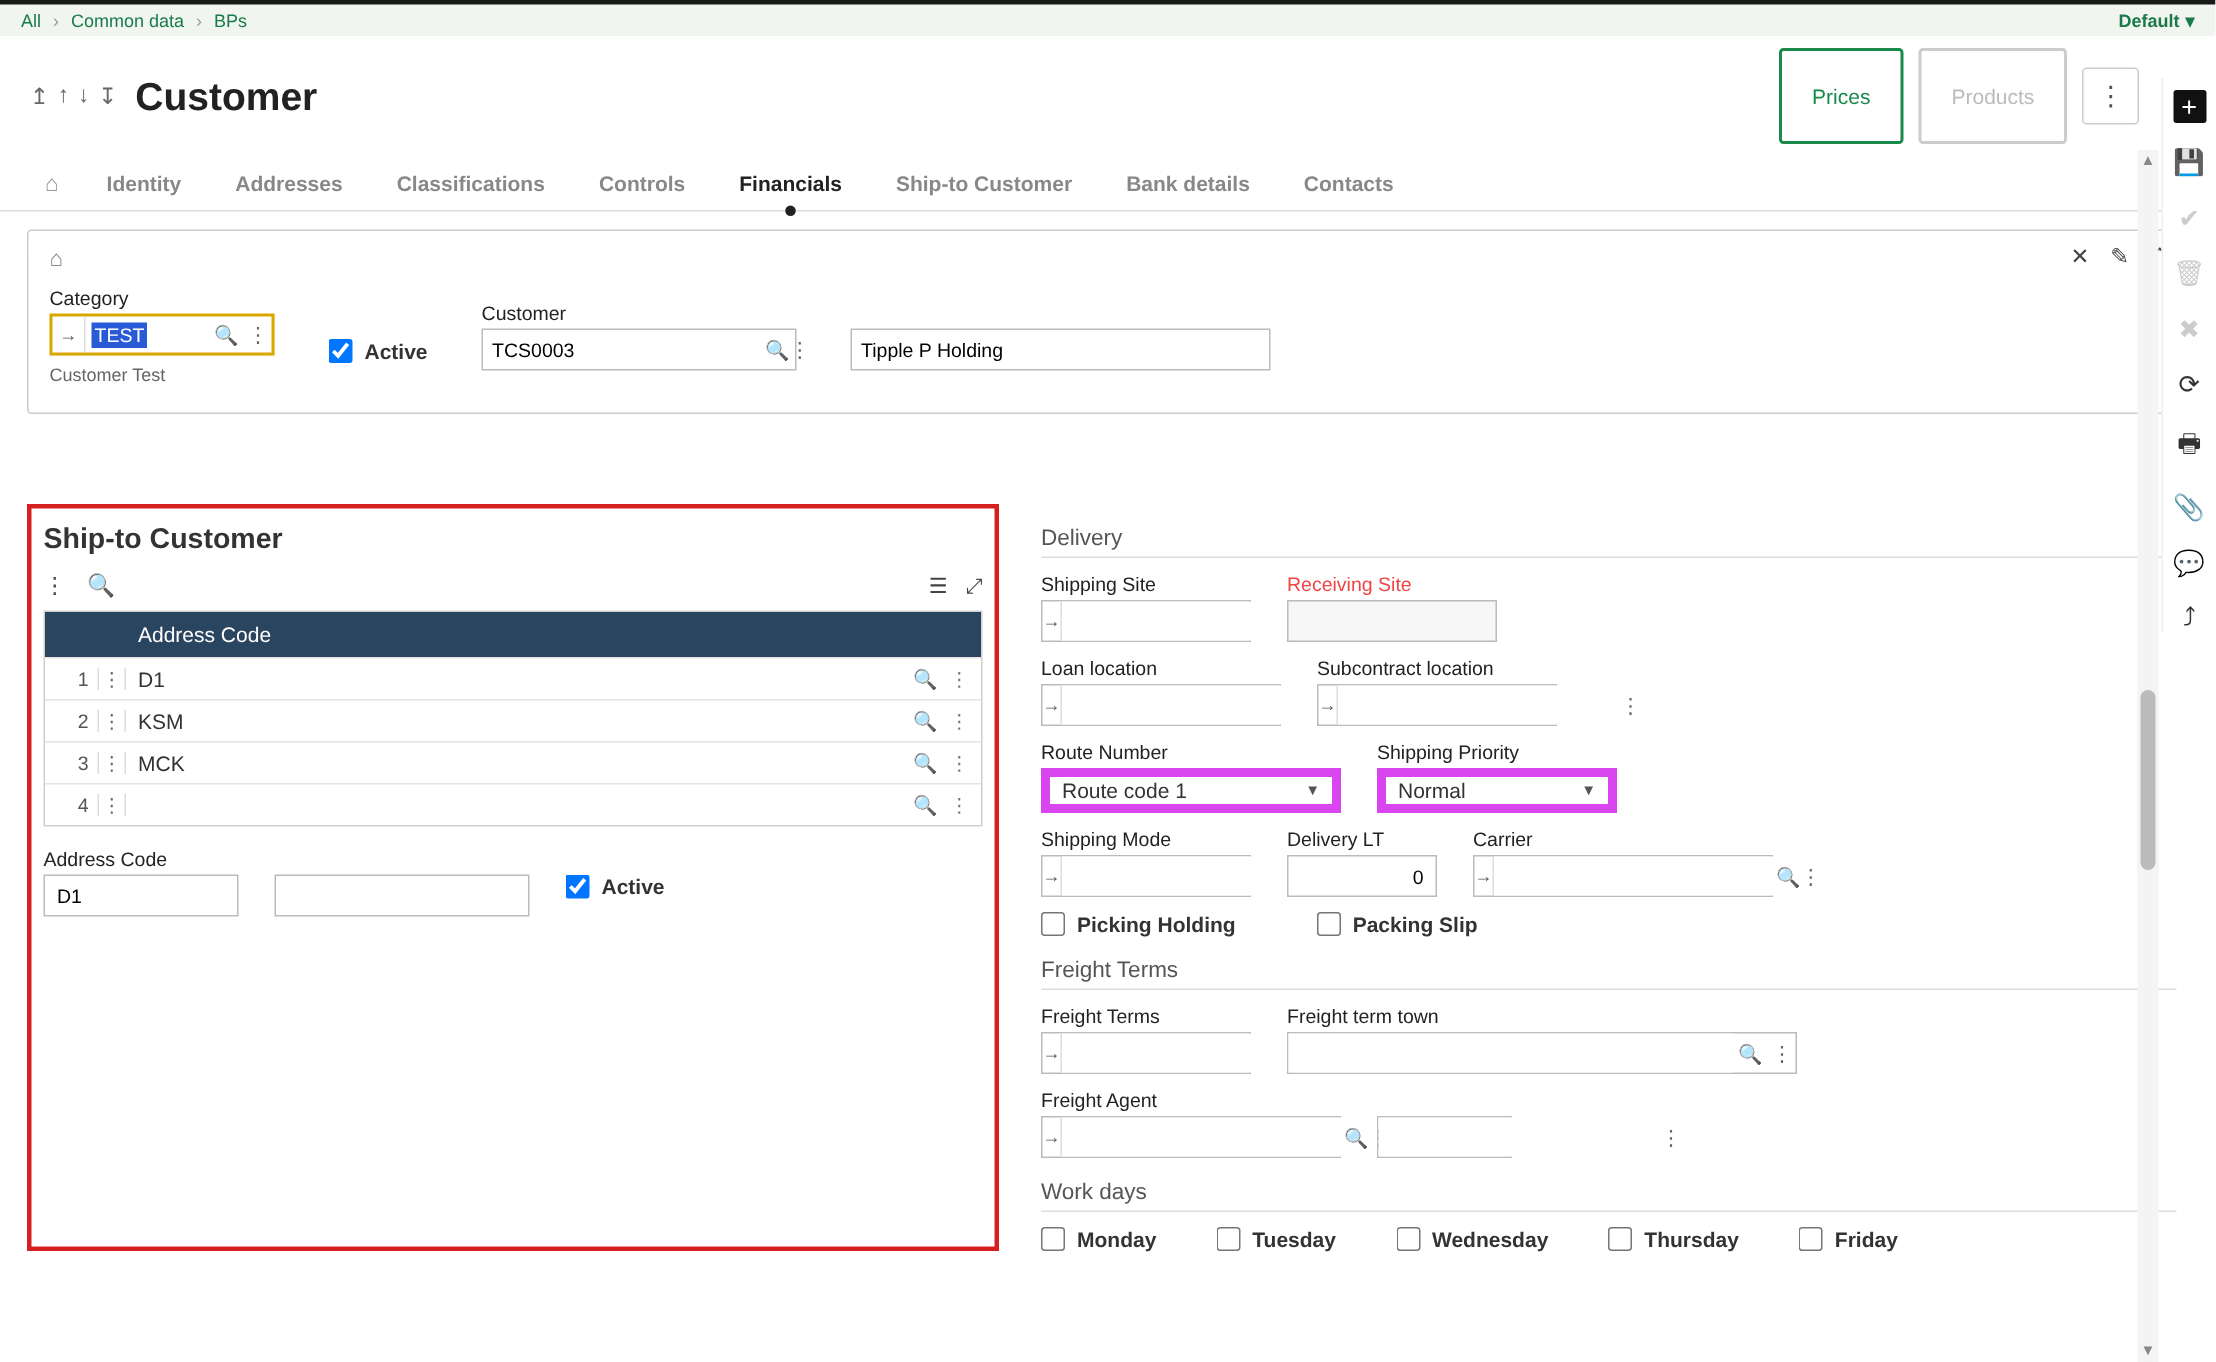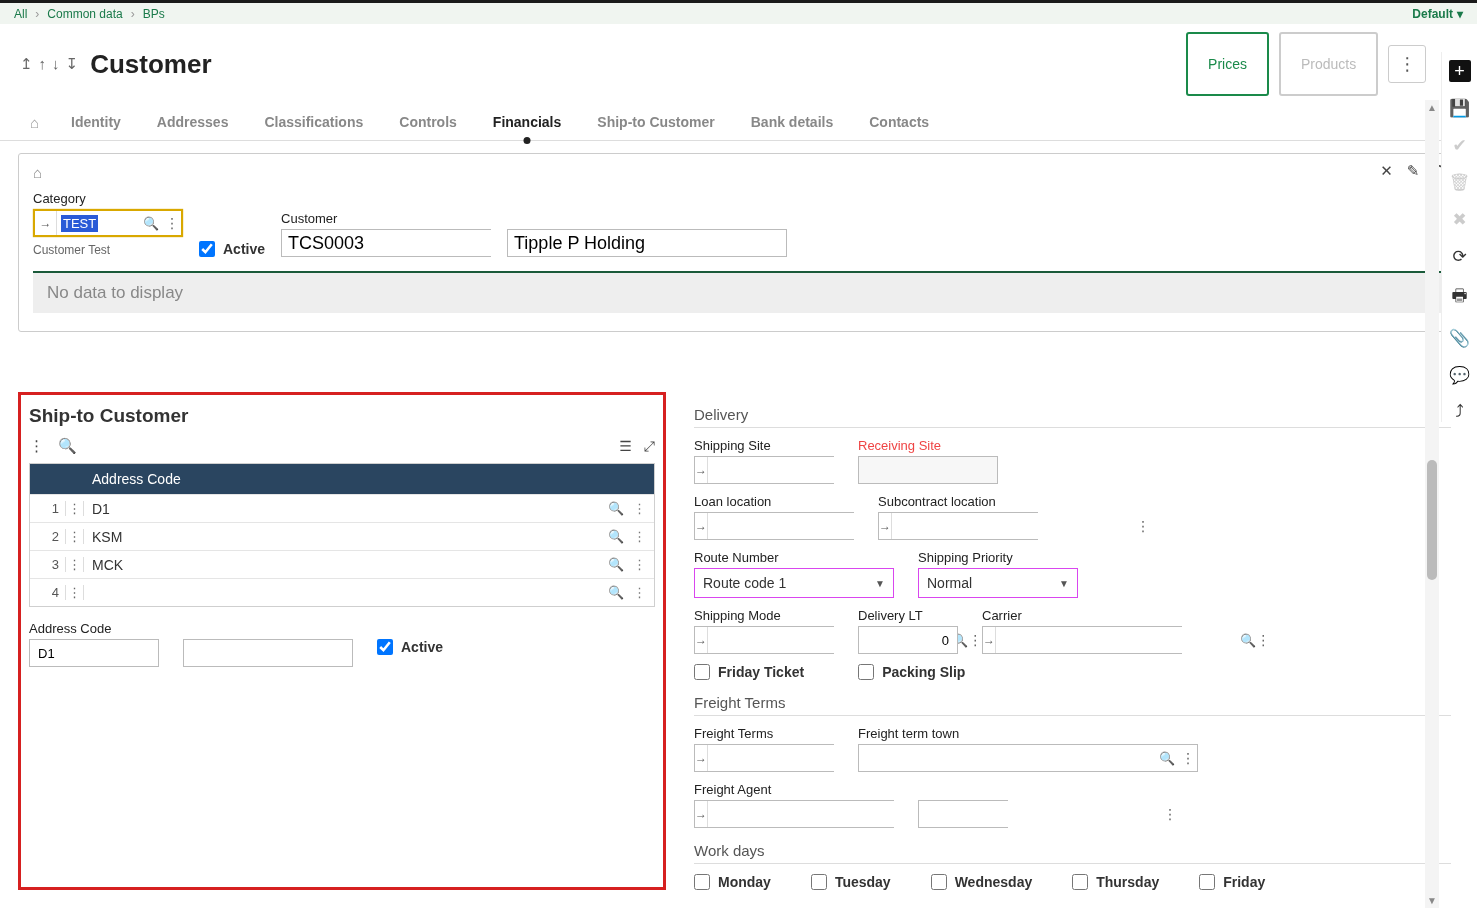--- a/index.html
+++ b/index.html
@@ -31,30 +31,30 @@
 .tab.active::after{content:"";position:absolute;left:50%;bottom:-4px;width:7px;height:7px;background:#222;border-radius:50%;transform:translateX(-50%)}
 
 
 .main{flex:1;overflow:auto;padding:12px 18px;position:relative}
 
 
 .id-panel{border:1px solid #ccc;border-radius:3px;padding:10px 14px 18px;background:#fff;margin-bottom:18px;position:relative}
 .id-panel-icons{position:absolute;right:12px;top:8px;display:flex;gap:14px;color:#444;font-size:15px}
 .id-panel-icons span{cursor:pointer}
 .id-home{color:#888;font-size:15px;margin-bottom:4px;display:inline-block}
-.field-row{display:flex;gap:16px;align-items:flex-end;margin-top:6px}
+.field-row{display:flex;gap:36px;align-items:center;margin-top:6px}
 .field{display:flex;flex-direction:column;gap:3px}
 .field-label{font-size:13px;color:#222;font-weight:500}
 .field-label.dim{color:#ef4444}
 
 
 .input-wrap{display:flex;align-items:center;border:1px solid #bbb;height:28px;background:#fff}
 .input-wrap.highlight{border:2px solid #d9a800;box-shadow:0 0 1px #d9a800}
 .input-wrap .arrow{width:22px;text-align:center;color:#555;border-right:1px solid #ddd;font-size:12px;height:100%;display:flex;align-items:center;justify-content:center}
-.input-wrap input{border:none;outline:none;flex:1;padding:0 6px;font-size:18px;height:100%}
+.input-wrap input{border:none;outline:none;flex:1;padding:0 6px;font-size:13px;height:100%}
 .input-wrap .mag{width:24px;text-align:center;color:#666;cursor:pointer;font-size:13px}
 .input-wrap .dots{width:18px;text-align:center;color:#666;cursor:pointer;font-size:14px}
 .selected-text{background:#2a5bd7;color:#fff;padding:1px 2px;font-size:13px}
 .helper{font-size:12px;color:#666;margin-top:3px}
 .chk{display:flex;align-items:center;gap:8px;margin-top:20px}
 .chk input{width:16px;height:16px}
 .chk label{font-weight:600;font-size:14px}
 
 .nodata{background:#eee;padding:10px 14px;color:#888;font-size:17px;margin-top:14px;border-top:2px solid #1a5a3a}
 
@@ -83,21 +83,21 @@
 .grid-row .col-menu{text-align:center;color:#666;border-right:1px solid #ddd;cursor:pointer}
 .grid-row .col-code{padding-left:8px;flex:1;display:flex;align-items:center}
 .row-actions{display:flex;gap:8px;padding-right:8px;color:#777}
 .row-actions span{cursor:pointer;font-size:13px}
 
 
 .sub-title{font-size:15px;color:#555;margin:14px 0 6px;border-bottom:1px solid #ddd;padding-bottom:4px}
 
 .frow{display:flex;gap:24px;align-items:flex-start;margin-top:10px;flex-wrap:wrap}
 .plain-input{border:1px solid #bbb;height:28px;padding:0 8px;font-size:13px}
-.select{border:1px solid #d946ef;height:30px;padding:0 26px 0 8px;font-size:14px;background:#fff;position:relative;display:flex;align-items:center;cursor:pointer}
+.select{border:6px solid #d946ef;height:30px;padding:0 26px 0 8px;font-size:14px;background:#fff;position:relative;display:flex;align-items:center;cursor:pointer}
 .select::after{content:"▼";position:absolute;right:8px;font-size:10px;color:#555}
 .num-input{text-align:right}
 
 
 .side-rail{position:absolute;right:0;top:52px;width:36px;background:#fff;display:flex;flex-direction:column;align-items:center;gap:16px;padding-top:8px;border-left:1px solid #eee}
 .side-rail span{font-size:17px;color:#333;cursor:pointer}
 .side-rail .faded{color:#ccc}
 .side-rail .plus{background:#111;color:#fff;width:22px;height:22px;display:flex;align-items:center;justify-content:center;font-size:18px;border-radius:2px}
 
 
@@ -184,21 +184,20 @@
             <span class="mag">🔍</span>
             <span class="dots">⋮</span>
           </div>
         </div>
         <div class="field" style="width:280px;margin-top:18px">
           <div class="input-wrap">
             <input value="Tipple P Holding" style="">
           </div>
         </div>
       </div>
-      <div class="nodata">No data to display</div>
     </div>
 
     <div class="section">
       <div class="section-head">
         <span class="section-title" style="visibility:hidden">x</span>
         <span class="chev">⌃</span>
       </div>
 
       <div class="two-col">
 
@@ -353,21 +352,21 @@
                 <input style="">
                 <span class="mag">🔍</span>
                 <span class="dots">⋮</span>
               </div>
             </div>
           </div>
 
           <div class="frow">
             <div class="chk" style="margin-top:0">
               <input type="checkbox" style="">
-              <label>Friday Ticket</label>
+              <label>Picking Holding</label>
             </div>
             <div class="chk" style="margin-top:0;margin-left:30px">
               <input type="checkbox" style="">
               <label>Packing Slip</label>
             </div>
           </div>
 
           <div class="sub-title">Freight Terms</div>
           <div class="frow">
             <div class="field" style="width:140px">

